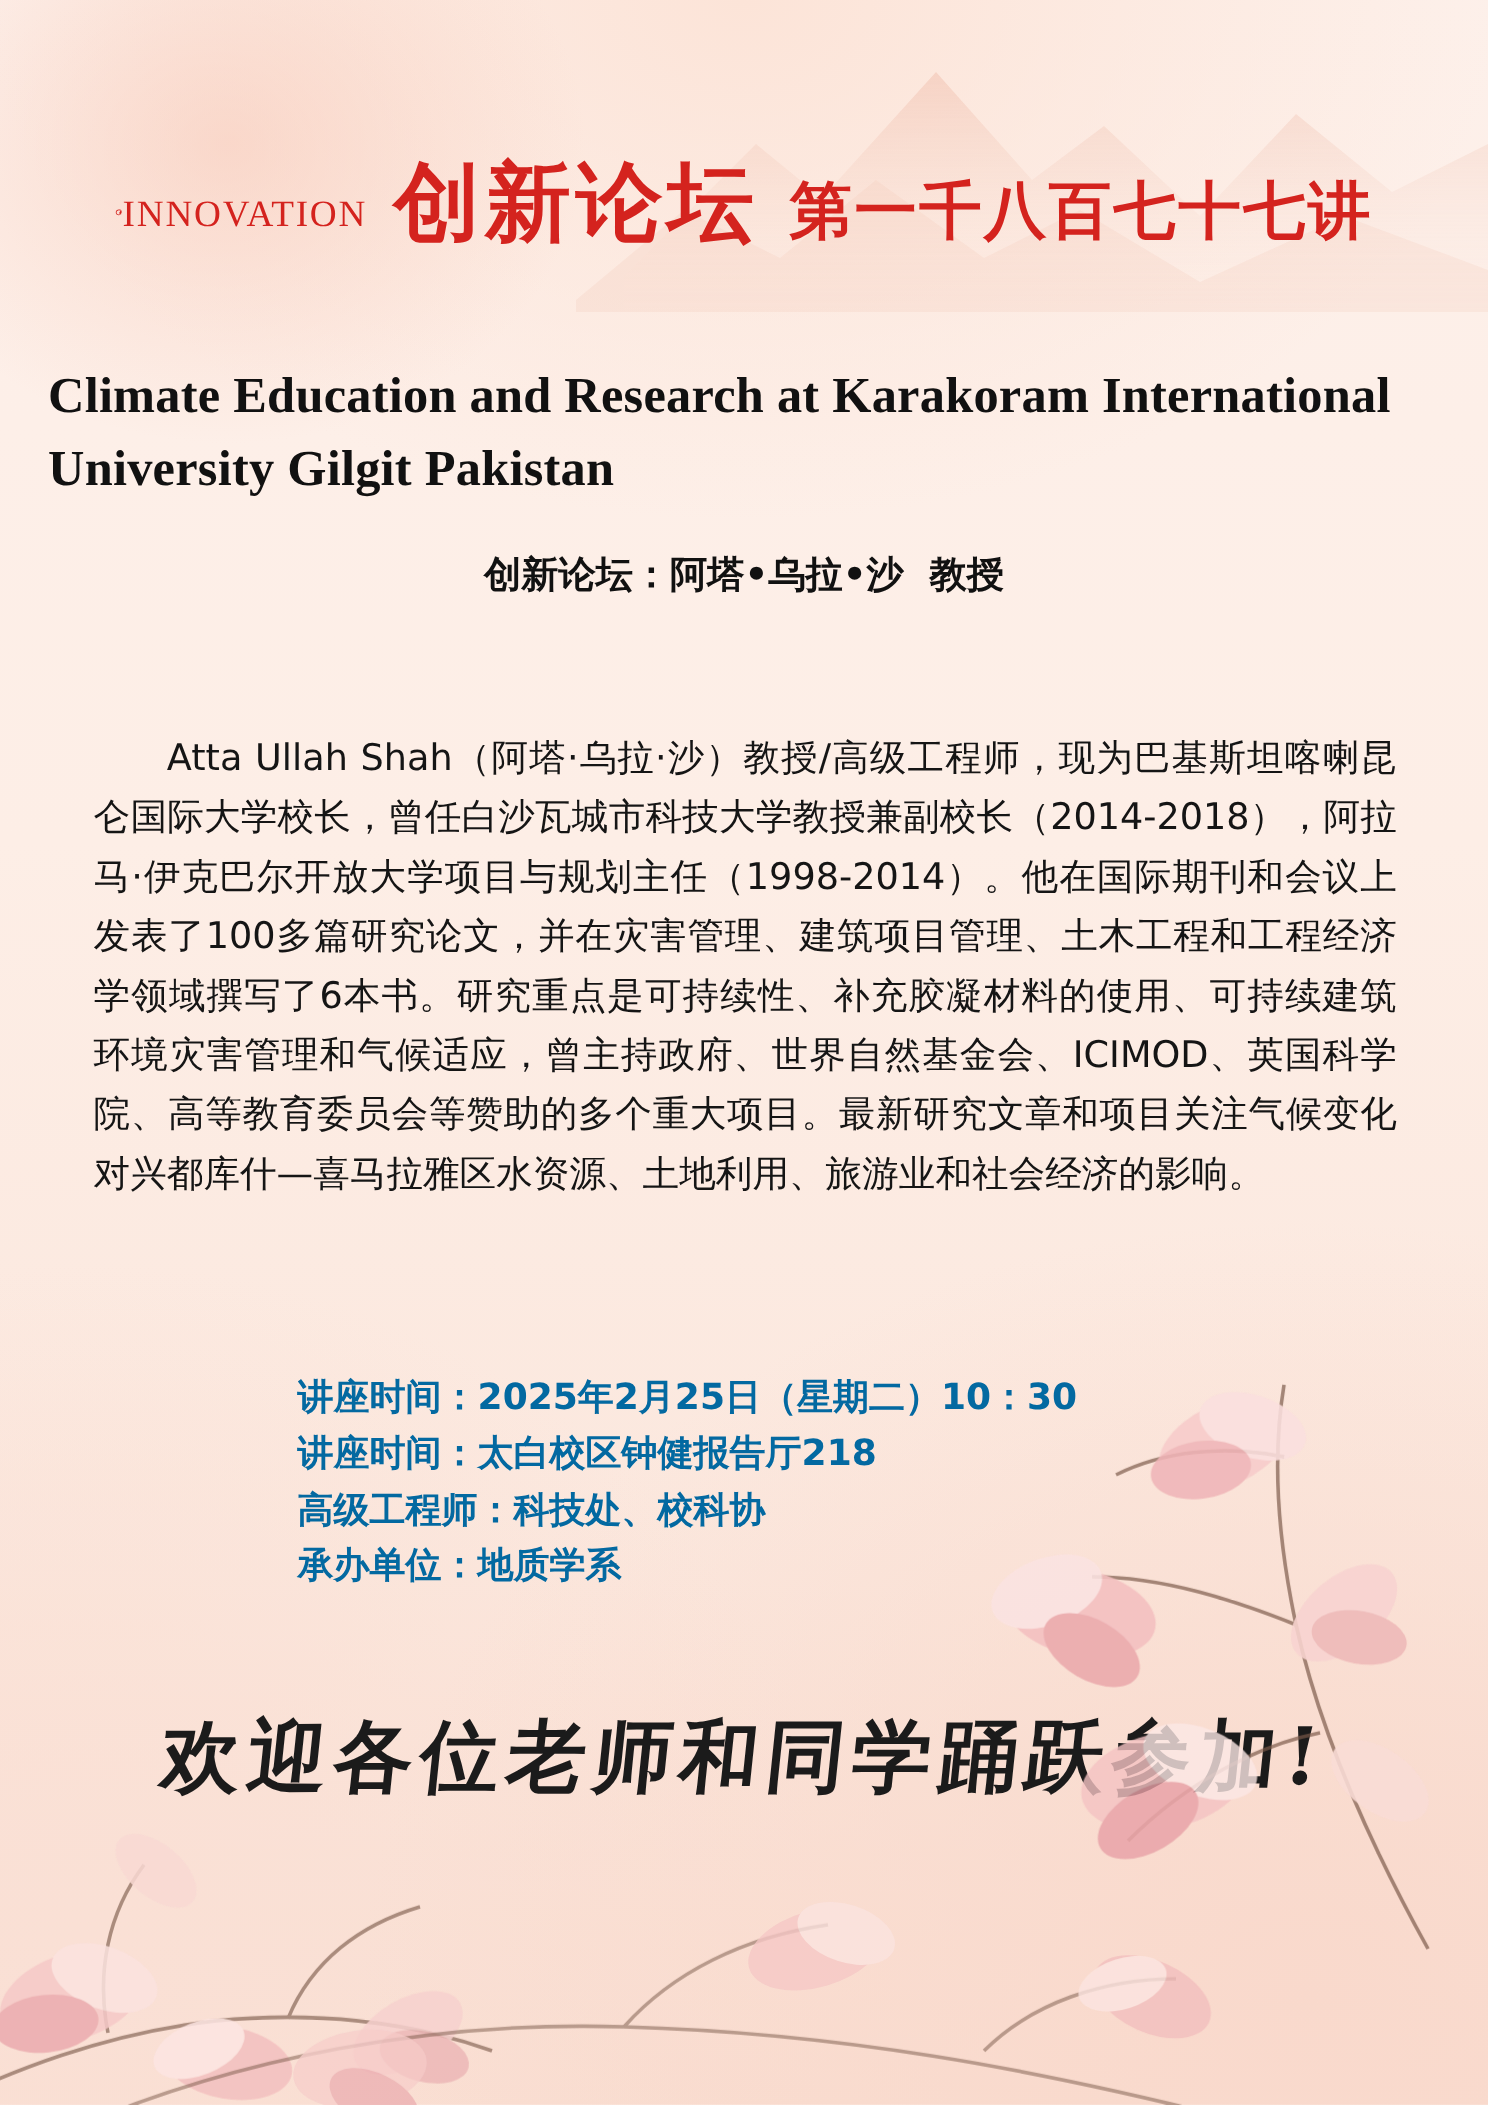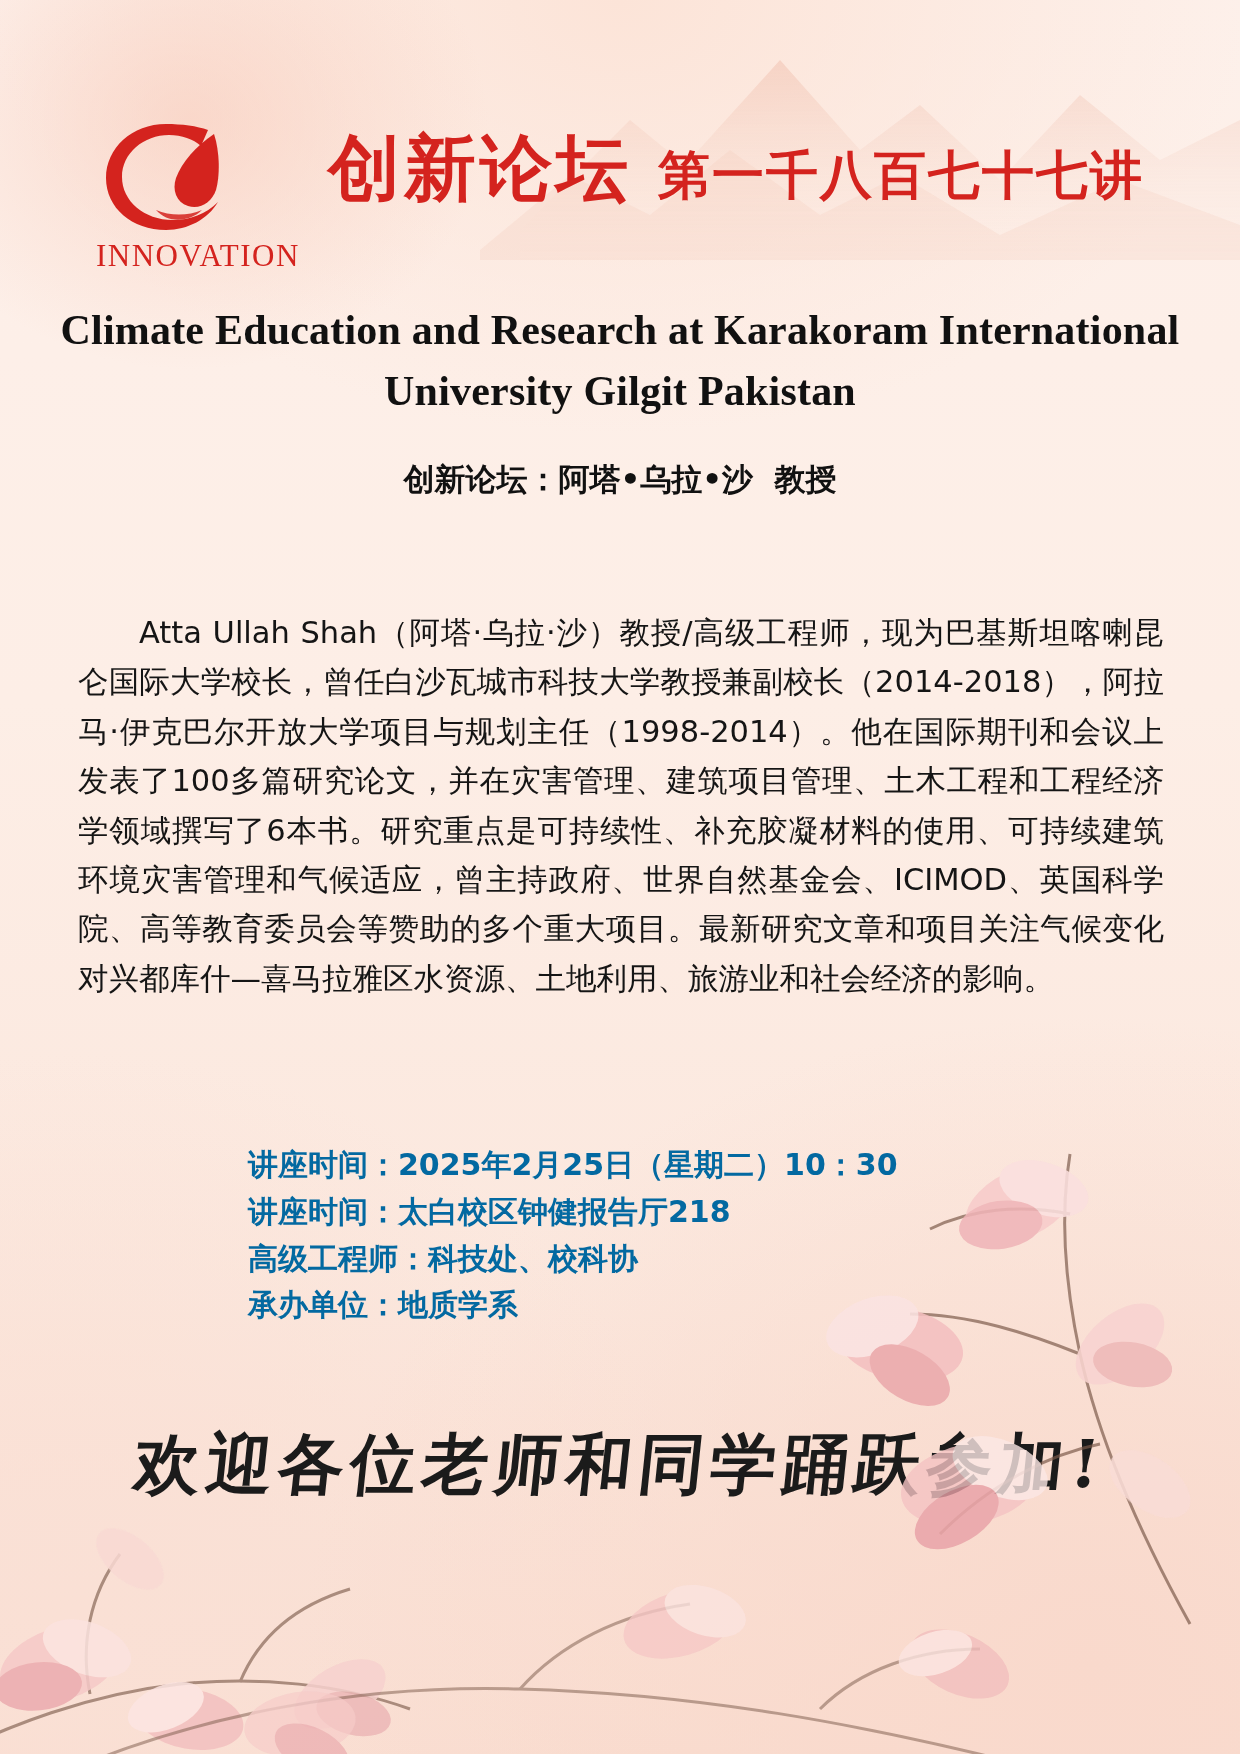--- a/index.html
+++ b/index.html
@@ -48,21 +48,21 @@
     top: 110px;
     left: 0; right: 0;
     display: flex;
     align-items: flex-start;
     justify-content: center;
     gap: 22px;
   }
   .logo-block {
     width: 210px;
     display: flex;
-    flex-direction: column;
+    align-items: center;
     margin-top: 8px;
   }
   .logo-mark { width: 140px; height: 118px; display: block; }
   .logo-text {
     color: #d4231e;
     font-family: "Liberation Serif", serif;
     font-size: 31px;
     letter-spacing: 1.5px;
     font-weight: 400;
     margin-top: 2px;
@@ -90,21 +90,21 @@
     line-height: 1;
     text-align: center;
   }
 
   
   .en-title {
     position: absolute;
     top: 300px;
     left: 40px;
     right: 40px;
-    text-align: center;
+    text-align: left;
     font-family: "Liberation Serif", "DejaVu Serif", serif;
     font-weight: 700;
     font-size: 42px;
     line-height: 1.45;
     color: #111;
     letter-spacing: .2px;
   }
 
   
   .people {

